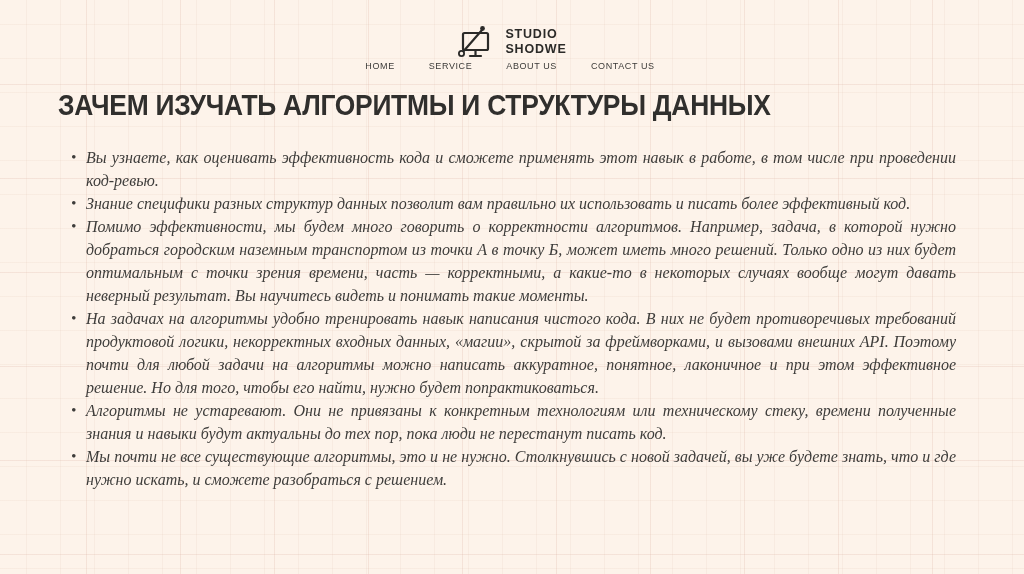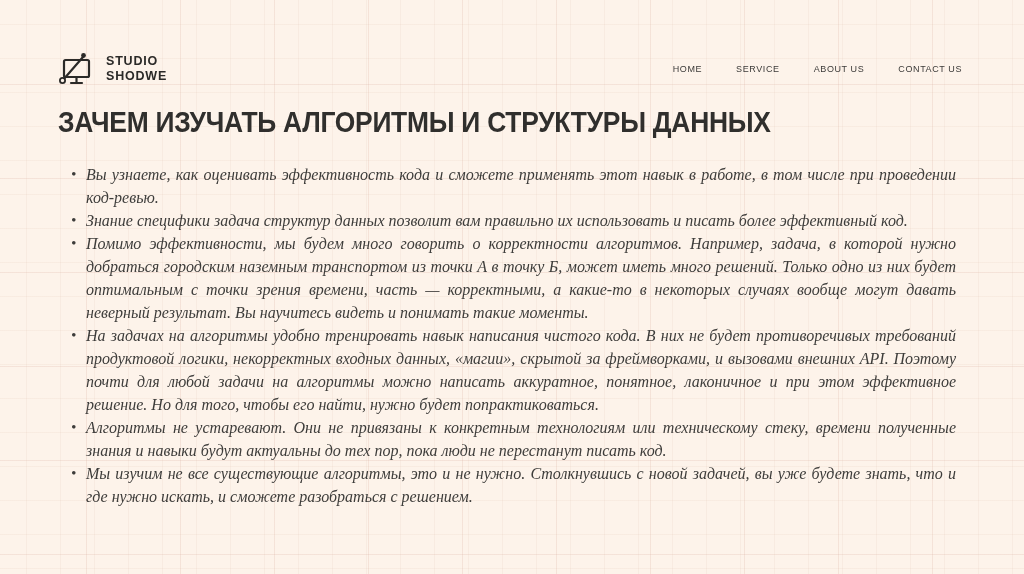--- a/index.html
+++ b/index.html
@@ -26,22 +26,24 @@
     position: relative;
     width: 100%;
     height: 100%;
     box-sizing: border-box;
     padding: 0 58px;
   }
 
   
   .header {
     display: flex;
+    align-items: center;
     justify-content: space-between;
-    padding-top: 50px;
+    padding-top: 23px;
+    flex-direction: column;
   }
   .brand {
     display: flex;
     align-items: center;
     gap: 10px;
     cursor: pointer;
   }
   .brand-icon svg {
     display: block;
   }
@@ -138,21 +140,21 @@
       <span class="nav-item">ABOUT US</span>
       <span class="nav-item">CONTACT US</span>
     </nav>
   </div>
 
   <h1 class="title">ЗАЧЕМ ИЗУЧАТЬ АЛГОРИТМЫ И СТРУКТУРЫ ДАННЫХ</h1>
 
   <div class="content">
     <ul class="bullet-list">
       <li class="bullet-item">Вы узнаете, как оценивать эффективность кода и сможете применять этот навык в работе, в том числе при проведении код-ревью.</li>
-      <li class="bullet-item">Знание специфики задача структур данных позволит вам правильно их использовать и писать более эффективный код.</li>
+      <li class="bullet-item">Знание специфики разных структур данных позволит вам правильно их использовать и писать более эффективный код.</li>
       <li class="bullet-item">Помимо эффективности, мы будем много говорить о корректности алгоритмов. Например, задача, в которой нужно добраться городским наземным транспортом из точки А в точку Б, может иметь много решений. Только одно из них будет оптимальным с точки зрения времени, часть — корректными, а какие-то в некоторых случаях вообще могут давать неверный результат. Вы научитесь видеть и понимать такие моменты.</li>
       <li class="bullet-item">На задачах на алгоритмы удобно тренировать навык написания чистого кода. В них не будет противоречивых требований продуктовой логики, некорректных входных данных, «магии», скрытой за фреймворками, и вызовами внешних API. Поэтому почти для любой задачи на алгоритмы можно написать аккуратное, понятное, лаконичное и при этом эффективное решение. Но для того, чтобы его найти, нужно будет попрактиковаться.</li>
       <li class="bullet-item">Алгоритмы не устаревают. Они не привязаны к конкретным технологиям или техническому стеку, времени полученные знания и навыки будут актуальны до тех пор, пока люди не перестанут писать код.</li>
-      <li class="bullet-item">Мы изучим не все существующие алгоритмы, это и не нужно. Столкнувшись с новой задачей, вы уже будете знать, что и где нужно искать, и сможете разобраться с решением.</li>
+      <li class="bullet-item">Мы почти не все существующие алгоритмы, это и не нужно. Столкнувшись с новой задачей, вы уже будете знать, что и где нужно искать, и сможете разобраться с решением.</li>
     </ul>
   </div>
 
 </div>
 
 </body></html>

